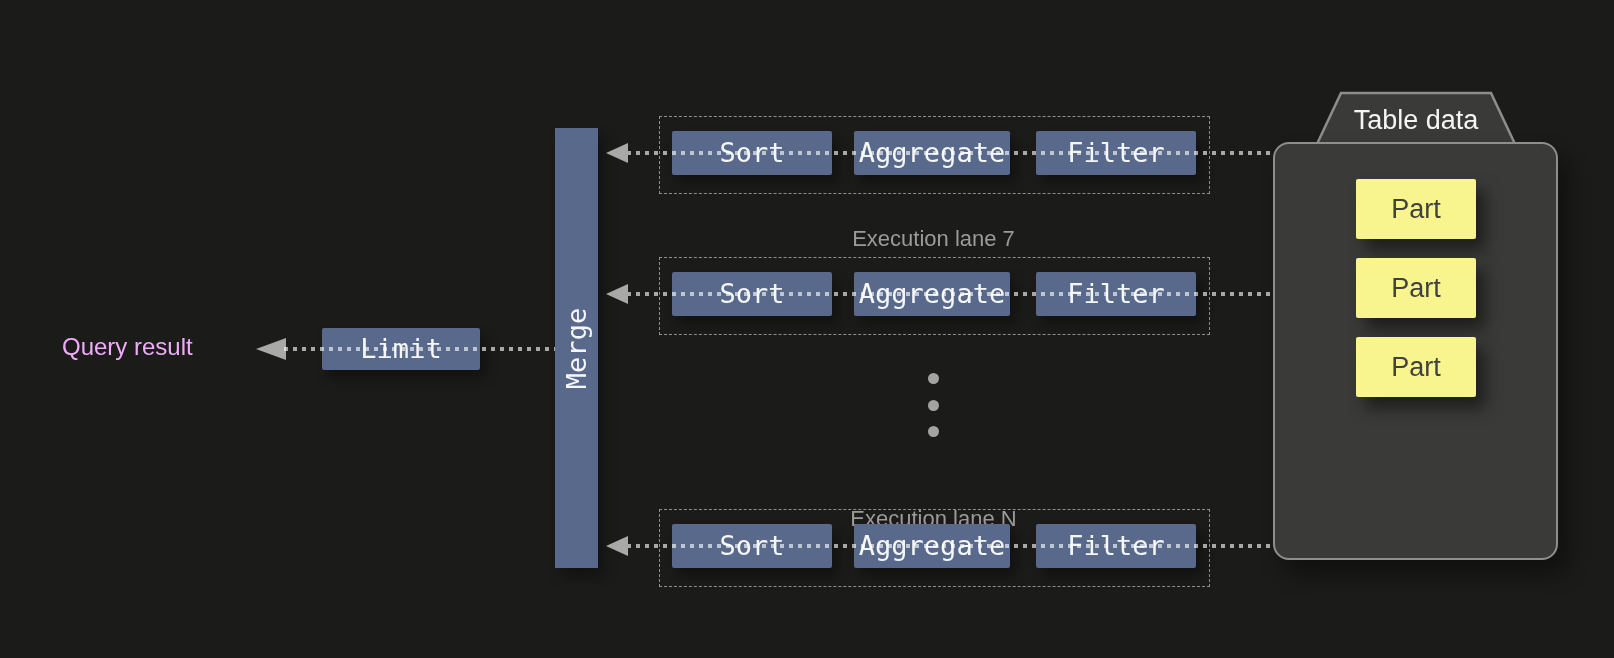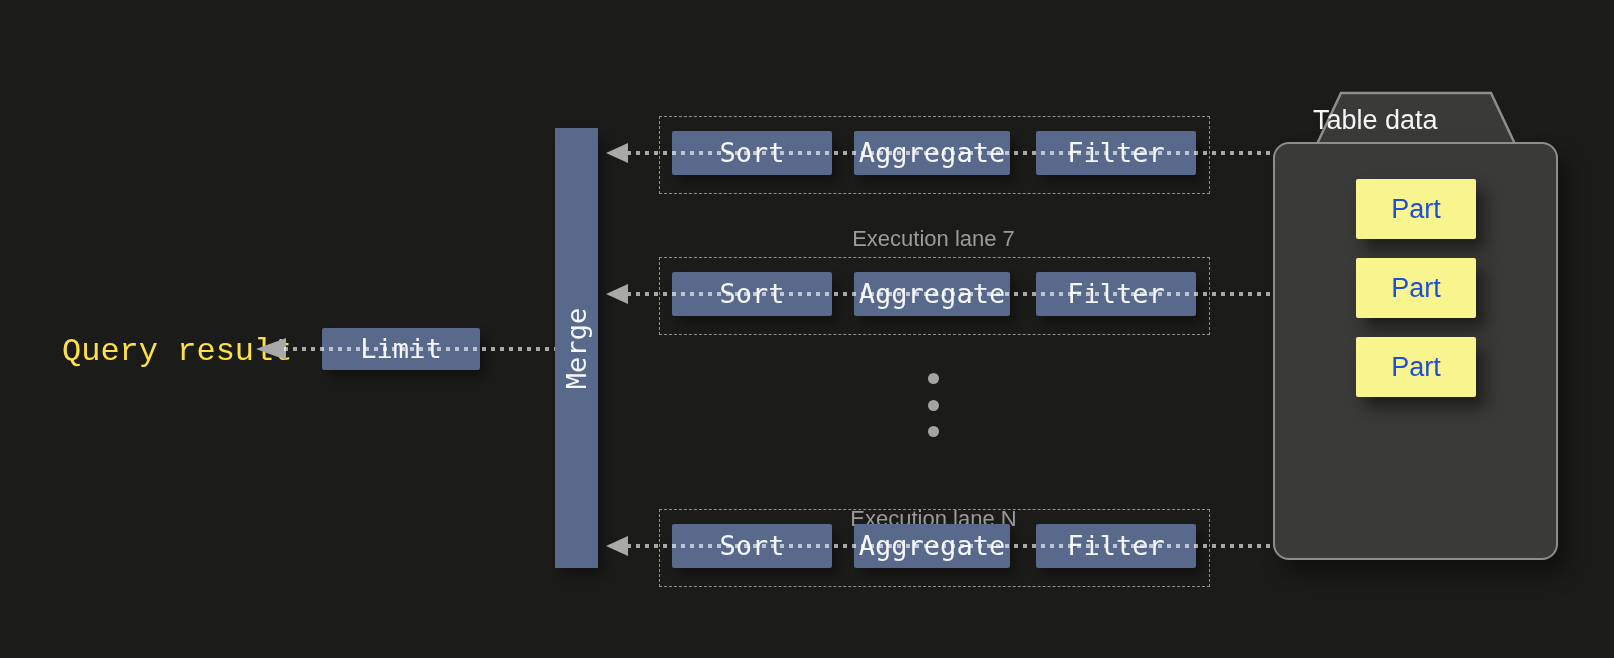--- a/index.html
+++ b/index.html
@@ -20,39 +20,39 @@
               color:#9b9b9b;font-size:22px;z-index:3;}
   .lane-dash{position:absolute;left:659px;width:549px;height:76px;
              border:1px dashed #8f8f8d;z-index:2;}
   .op-sort{left:672px;width:160px;}
   .op-agg{left:854px;width:156px;}
   .op-filter{left:1036px;width:160px;}
   .op-row{height:44px;line-height:44px;}
   .lane-line{left:627px;width:646px;}
   .lane-arrow{left:606px;}
   
-  .query-label{position:absolute;left:62px;top:333px;color:#fde047;font-size:32px;z-index:3;font-family:Liberation Mono, monospace;}
+  .query-label{position:absolute;left:62px;top:333px;color:#f0abfc;font-size:24px;z-index:3;}
   .limit-box{left:322px;top:328px;width:158px;height:42px;line-height:42px;}
   .merge-bar{position:absolute;left:555px;top:128px;width:43px;height:440px;background:#58698c;
              box-shadow:6px 8px 14px rgba(0,0,0,.35);z-index:4;display:flex;
              align-items:center;justify-content:center;}
   .merge-bar span{transform:rotate(-90deg);white-space:nowrap;color:#f5f6f8;
                   font-family:"DejaVu Sans Mono",monospace;font-size:27px;}
   
   .gdot{position:absolute;left:928px;width:11px;height:11px;border-radius:50%;background:#a3a3a1;}
   .ydot{position:absolute;left:1409px;width:12px;height:12px;border-radius:50%;background:#f1ed7d;}
   
   .td-container{position:absolute;left:1273px;top:142px;width:285px;height:418px;
                 background:#3a3a38;border:2px solid #8e8e8c;border-radius:16px;
                 box-sizing:border-box;box-shadow:10px 14px 22px rgba(0,0,0,.4);z-index:5;}
   .td-tab{position:absolute;left:1313px;top:91px;width:206px;height:53px;z-index:5;}
-  .td-tab-label{position:absolute;left:1313px;top:105px;width:206px;text-align:left;
+  .td-tab-label{position:absolute;left:1313px;top:105px;width:206px;text-align:center;
                 color:#f5f5f5;font-size:27px;z-index:7;}
   .part-box{position:absolute;left:1356px;width:120px;height:60px;line-height:60px;
-            background:#f8f58f;color:#1d4ed8;text-align:center;font-size:27px;
+            background:#f8f58f;color:#404040;text-align:center;font-size:27px;
             border-radius:2px;box-shadow:9px 11px 16px rgba(0,0,0,.5);z-index:6;}
 </style>
 </head>
 <body>
 
 <div class="canvas">
 
   <div class="query-label">Query result</div>
   <div class="arrow-left" style="left:256px;top:338px;border-top-width:11px;border-bottom-width:11px;border-right-width:30px;"></div>
   <div class="opbox limit-box">

